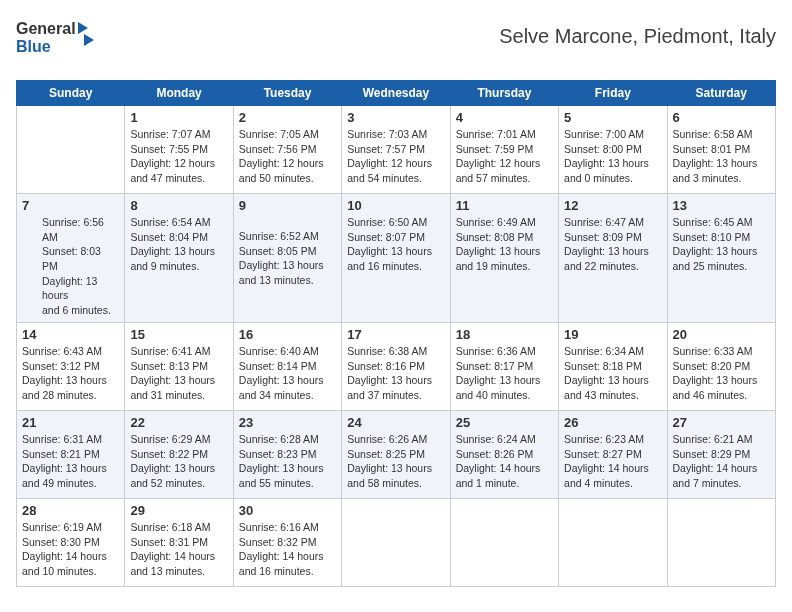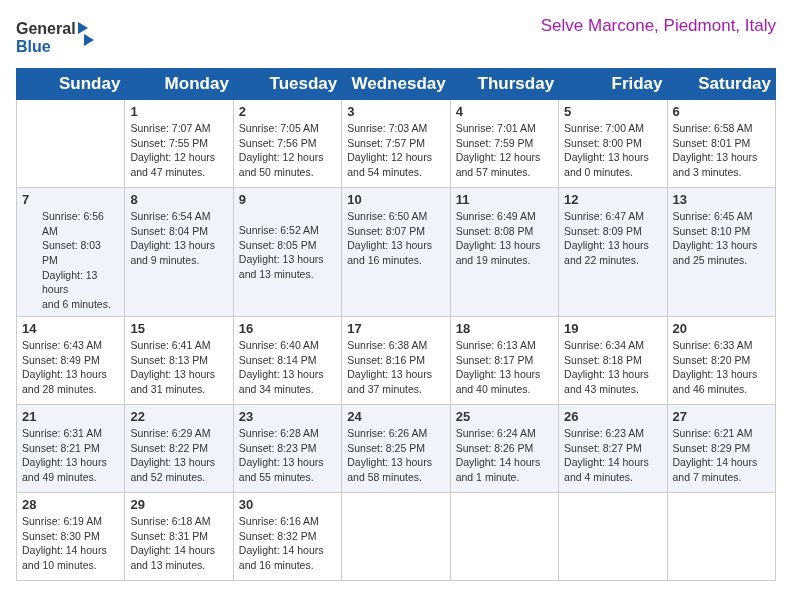--- a/index.html
+++ b/index.html
@@ -6,55 +6,55 @@
     body {
       font-family: Arial, sans-serif;
       background: #fff;
       width: 792px;
       min-height: 612px;
       padding: 16px;
     }
     .header {
       display: flex;
       justify-content: space-between;
-      align-items: flex-start;
-      margin-bottom: 12px;
+      align-items: center;
+      margin-bottom: 24px;
     }
     .logo {
       display: flex;
       align-items: center;
       gap: 4px;
     }
     .logo-icon {
       width: 36px;
       height: 36px;
     }
     .title-block {
       text-align: right;
     }
     .calendar-title {
       font-size: 32px;
       font-weight: bold;
       color: #333;
     }
     .calendar-subtitle {
-      font-size: 17px;
-      color: #a21caf;
+      font-size: 20px;
+      color: #404040;
     }
     table {
       width: 100%;
       border-collapse: collapse;
       font-size: 11px;
     }
     thead th {
       background: #1a5fa8;
       color: #fff;
       padding: 5px 4px;
-      text-align: right;
-      font-size: 17px;
+      text-align: center;
+      font-size: 12px;
       border: 1px solid #1a5fa8;
     }
     td {
       border: 1px solid #ccc;
       padding: 4px 5px;
       vertical-align: top;
       width: calc(100% / 7);
       min-height: 80px;
       height: 88px;
     }
@@ -198,21 +198,21 @@
           <div class="day-info" style="white-space: pre-line;">Sunrise: 6:45 AM
 Sunset: 8:10 PM
 Daylight: 13 hours
 and 25 minutes.</div>
         </td>
       </tr>
       <tr>
         <td>
           <span class="day-num">14</span>
           <div class="day-info" style="white-space: pre-line;">Sunrise: 6:43 AM
-Sunset: 8:49 PM
+Sunset: 3:12 PM
 Daylight: 13 hours
 and 28 minutes.</div>
         </td>
         <td>
           <span class="day-num">15</span>
           <div class="day-info" style="white-space: pre-line;">Sunrise: 6:41 AM
 Sunset: 8:13 PM
 Daylight: 13 hours
 and 31 minutes.</div>
         </td>
@@ -225,21 +225,21 @@
         </td>
         <td>
           <span class="day-num">17</span>
           <div class="day-info" style="white-space: pre-line;">Sunrise: 6:38 AM
 Sunset: 8:16 PM
 Daylight: 13 hours
 and 37 minutes.</div>
         </td>
         <td>
           <span class="day-num">18</span>
-          <div class="day-info" style="white-space: pre-line;">Sunrise: 6:13 AM
+          <div class="day-info" style="white-space: pre-line;">Sunrise: 6:36 AM
 Sunset: 8:17 PM
 Daylight: 13 hours
 and 40 minutes.</div>
         </td>
         <td>
           <span class="day-num">19</span>
           <div class="day-info" style="white-space: pre-line;">Sunrise: 6:34 AM
 Sunset: 8:18 PM
 Daylight: 13 hours
 and 43 minutes.</div>

